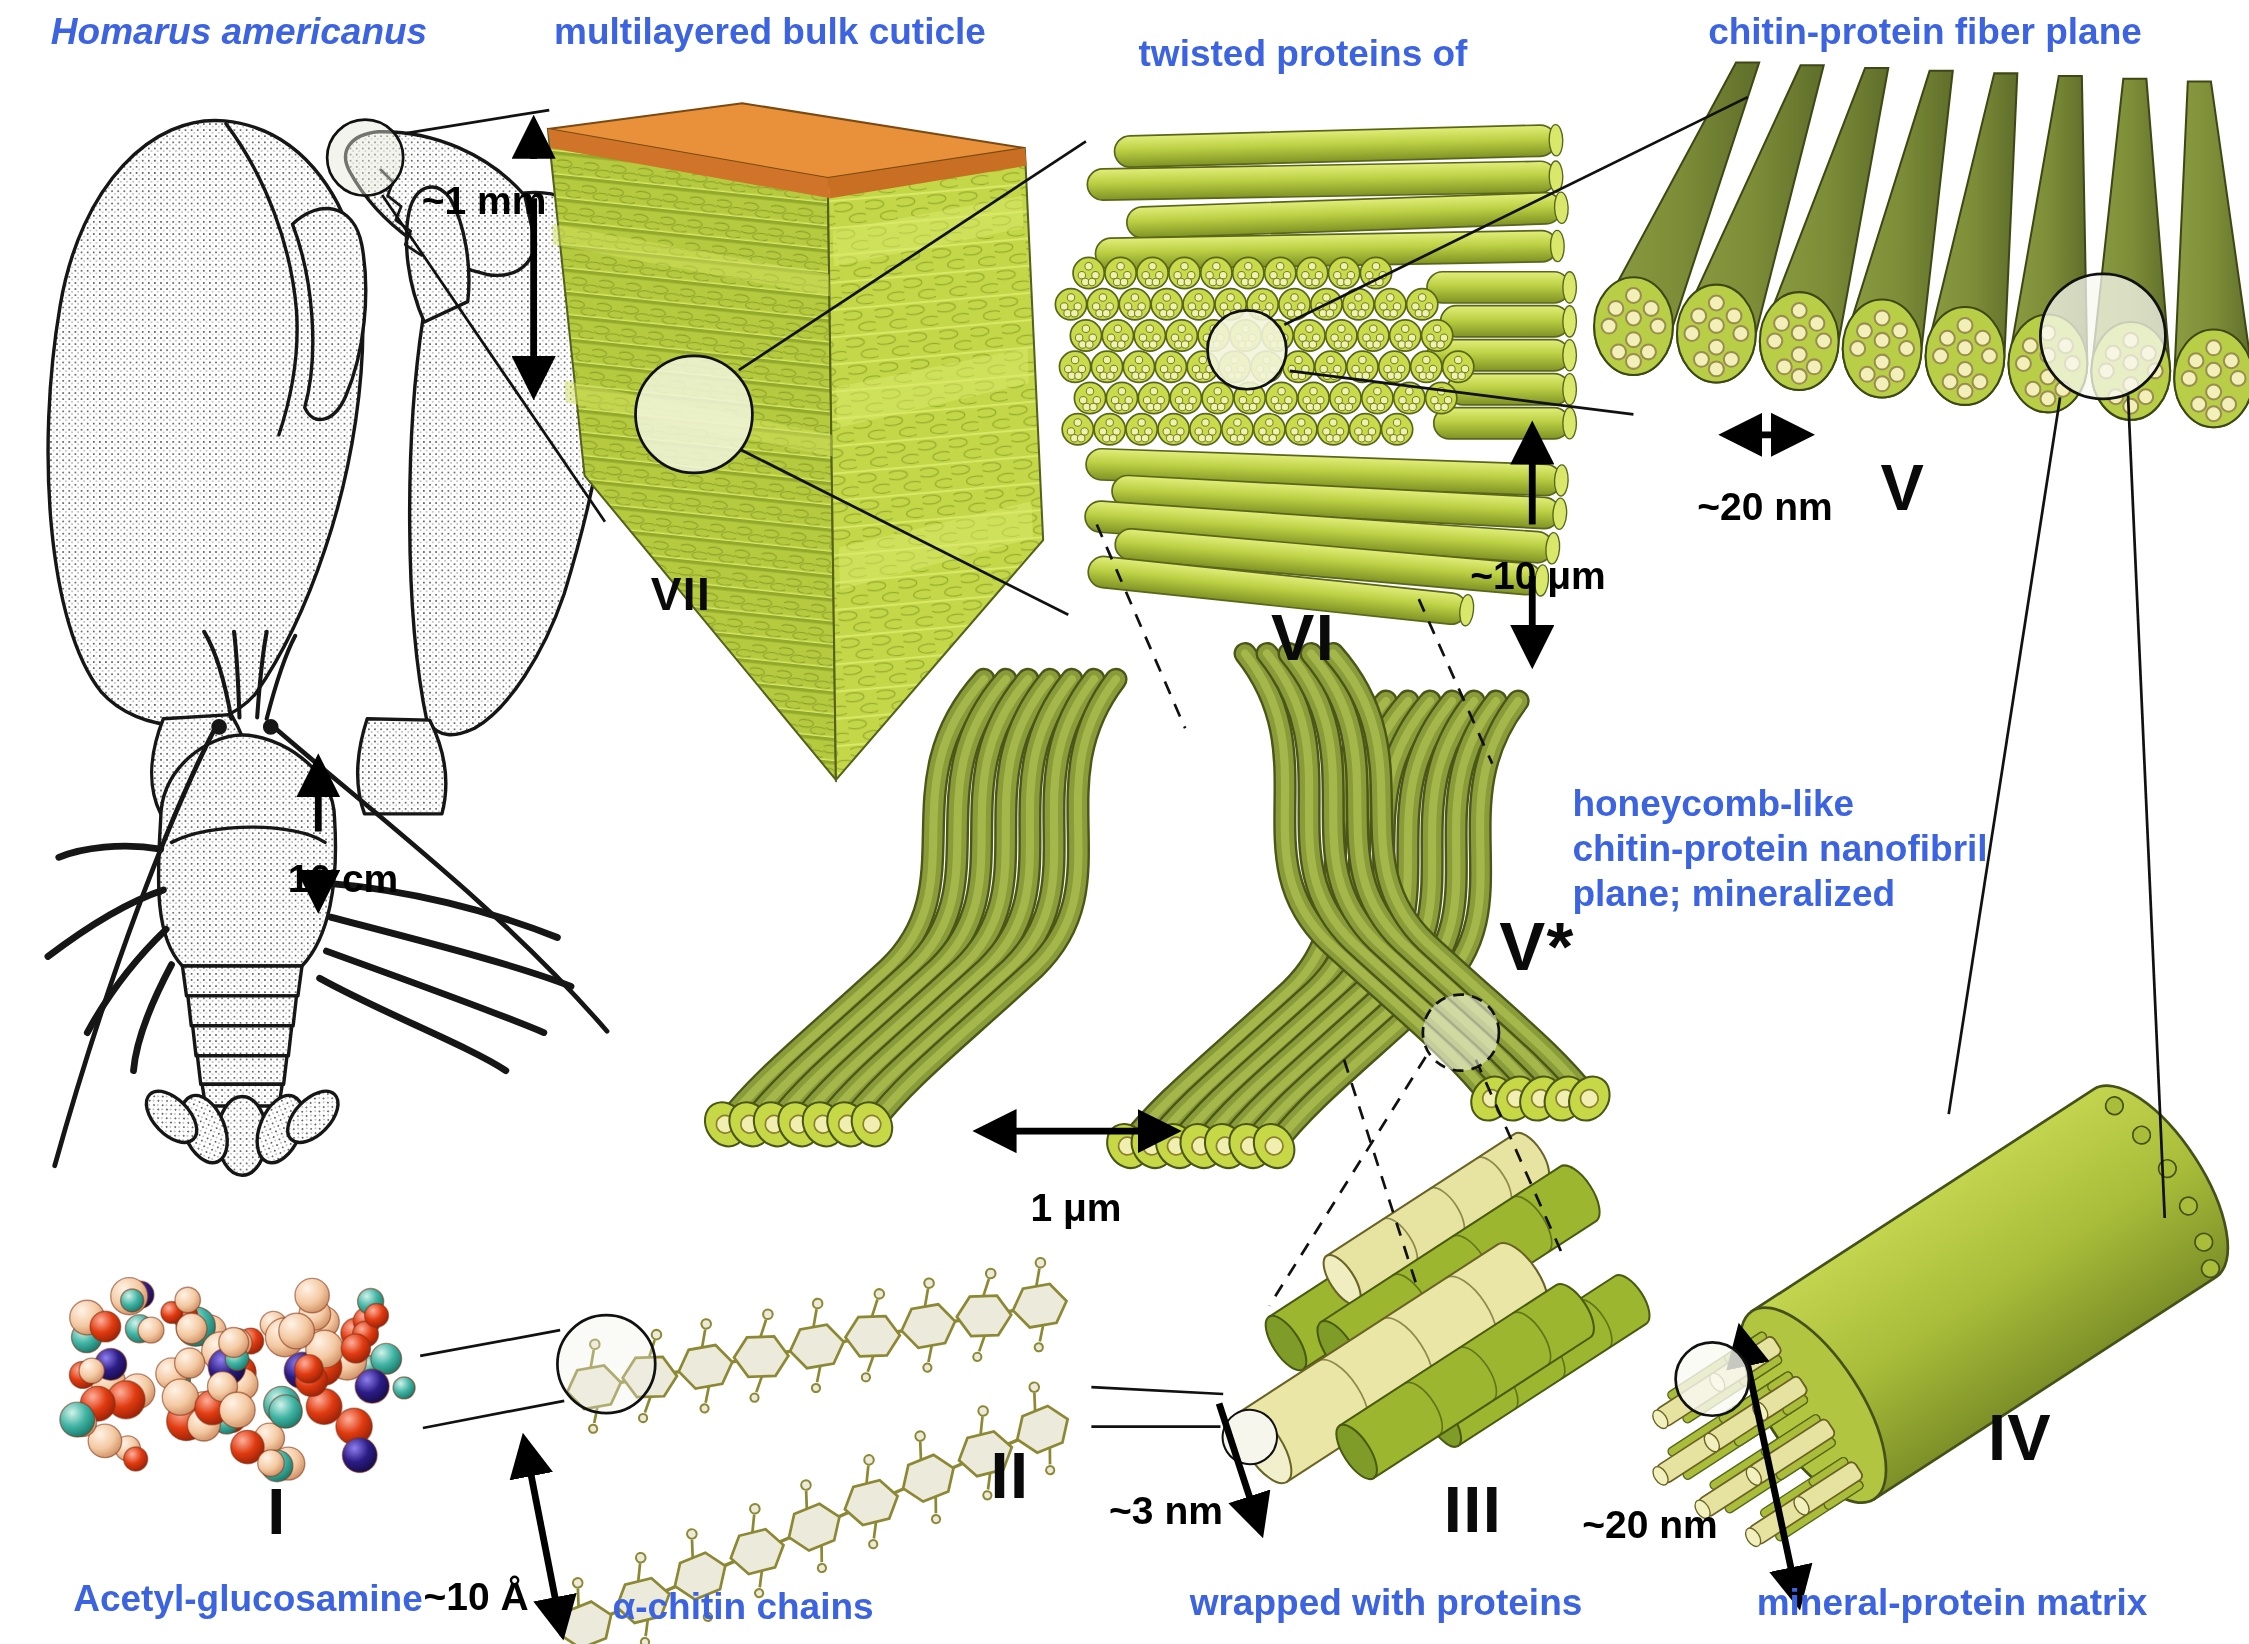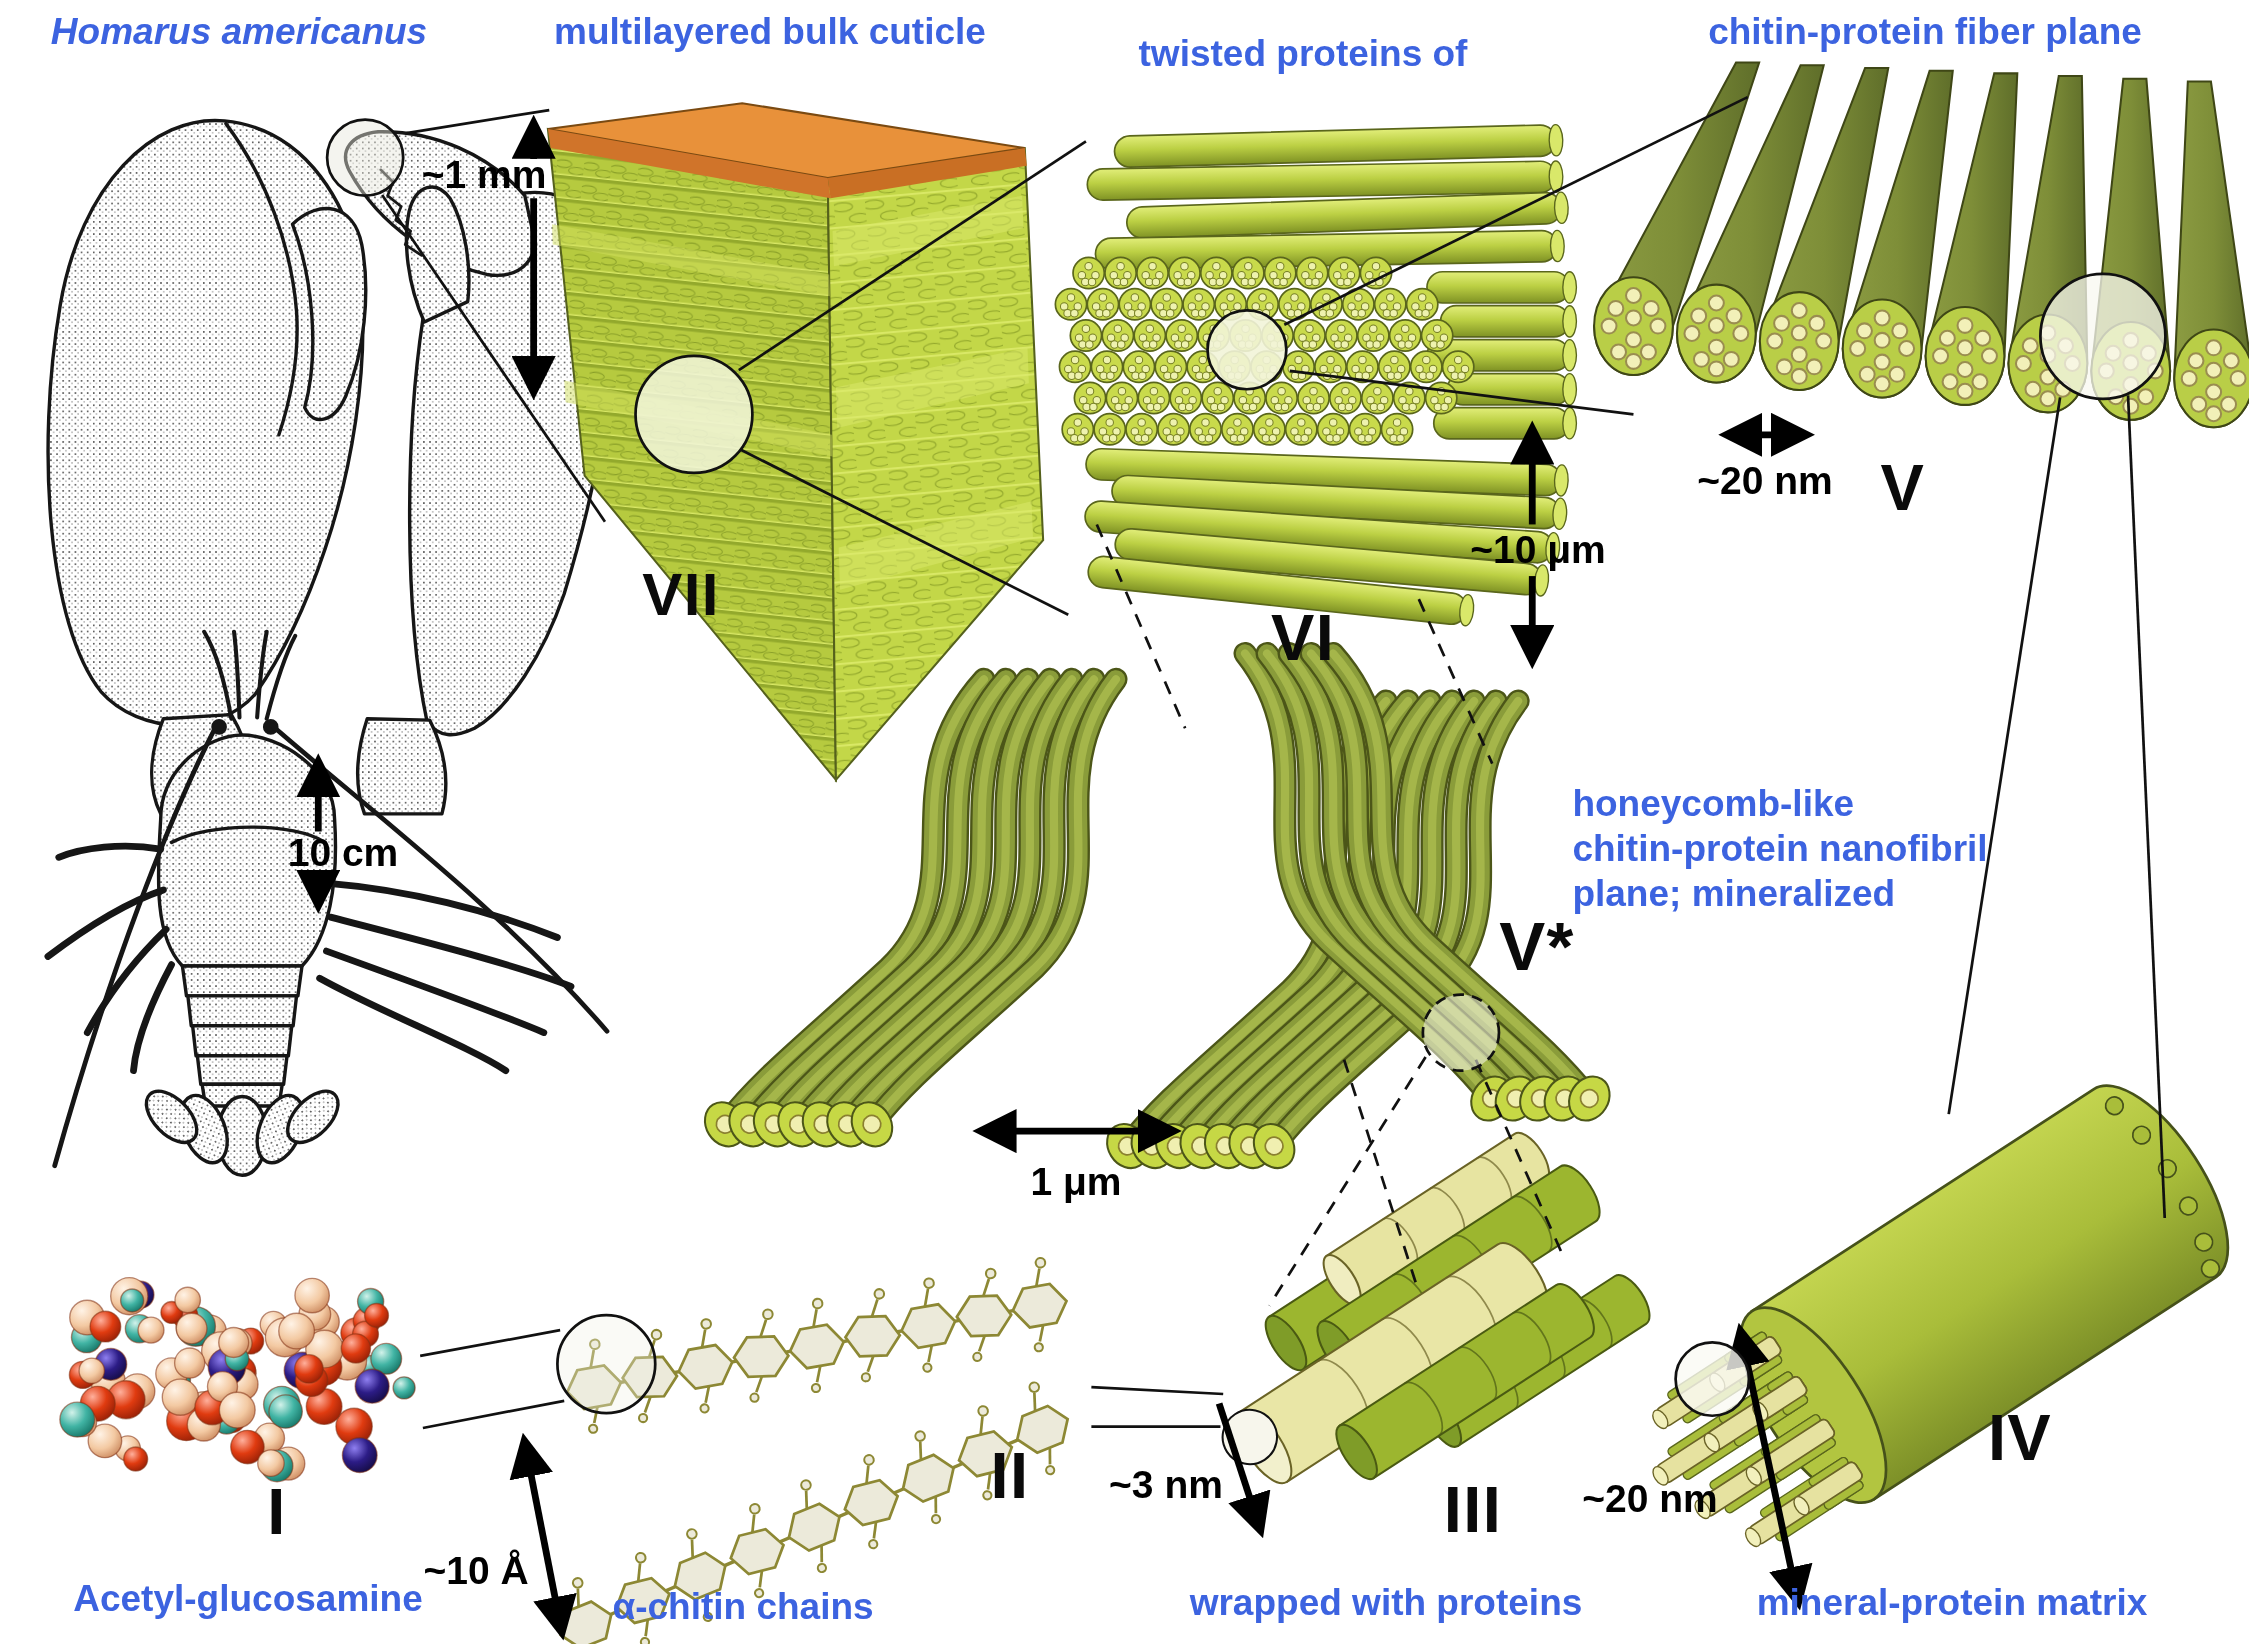--- a/index.html
+++ b/index.html
@@ -2,21 +2,21 @@
 <html style="font-size:11px"><head>
 <meta charset="utf-8">
 <style>
   html,body{margin:0;padding:0;background:#fff;}
   #canvas{position:relative;width:2250px;height:1644px;background:#ffffff;
           font-family:"Liberation Sans",sans-serif;overflow:hidden;}
   #art{position:absolute;left:0;top:0;}
   .lbl{position:absolute;transform:translate(-50%,-50%);text-align:left;
        white-space:nowrap;font-weight:bold;}
   .cap{color:#3c63e0;font-size:37px;line-height:45px;}
-  .blk{color:#000;font-size:39px;}
+  .blk{color:#000;font-size:39px;margin-top:26px;}
   .num{color:#0a0a0a;font-size:65px;letter-spacing:1.4px;}
   .ln{display:block;}
 </style>
 </head>
 <body>
 
 <div id="canvas">
 <svg id="art" width="2250" height="1644" viewBox="0 0 3311 2420">
   <defs>
     <marker id="ah" viewBox="0 0 6 6" refX="4.6" refY="3" markerWidth="6.5" markerHeight="6.5" orient="auto-start-reverse">
@@ -1198,21 +1198,21 @@
   <span class="ln">mineral-protein matrix</span>
 </div>
 
 <div class="lbl num" style="left:277px;top:1511px">I</div>
 <div class="lbl num" style="left:1010px;top:1475px">II</div>
 <div class="lbl num" style="left:1473px;top:1509px">III</div>
 <div class="lbl num" style="left:2020px;top:1437px">IV</div>
 <div class="lbl num" style="left:1903px;top:487px">V</div>
 <div class="lbl num" style="left:1537px;top:946px;font-size:69px">V*</div>
 <div class="lbl num" style="left:1303px;top:637px">VI</div>
-<div class="lbl num" style="left:681px;top:594px;font-size:60px">VII</div>
+<div class="lbl num" style="left:681px;top:594px;font-size:46px">VII</div>
 
 <div class="lbl blk" style="left:343px;top:853px">10 cm</div>
 <div class="lbl blk" style="left:484px;top:175px">~1 mm</div>
 <div class="lbl blk" style="left:1538px;top:550px">~10 μm</div>
 <div class="lbl blk" style="left:1765px;top:481px">~20 nm</div>
 <div class="lbl blk" style="left:1076px;top:1182px">1 μm</div>
 <div class="lbl blk" style="left:476px;top:1571px">~10 Å</div>
 <div class="lbl blk" style="left:1166px;top:1485px">~3 nm</div>
 <div class="lbl blk" style="left:1650px;top:1499px">~20 nm</div>
 </div>

